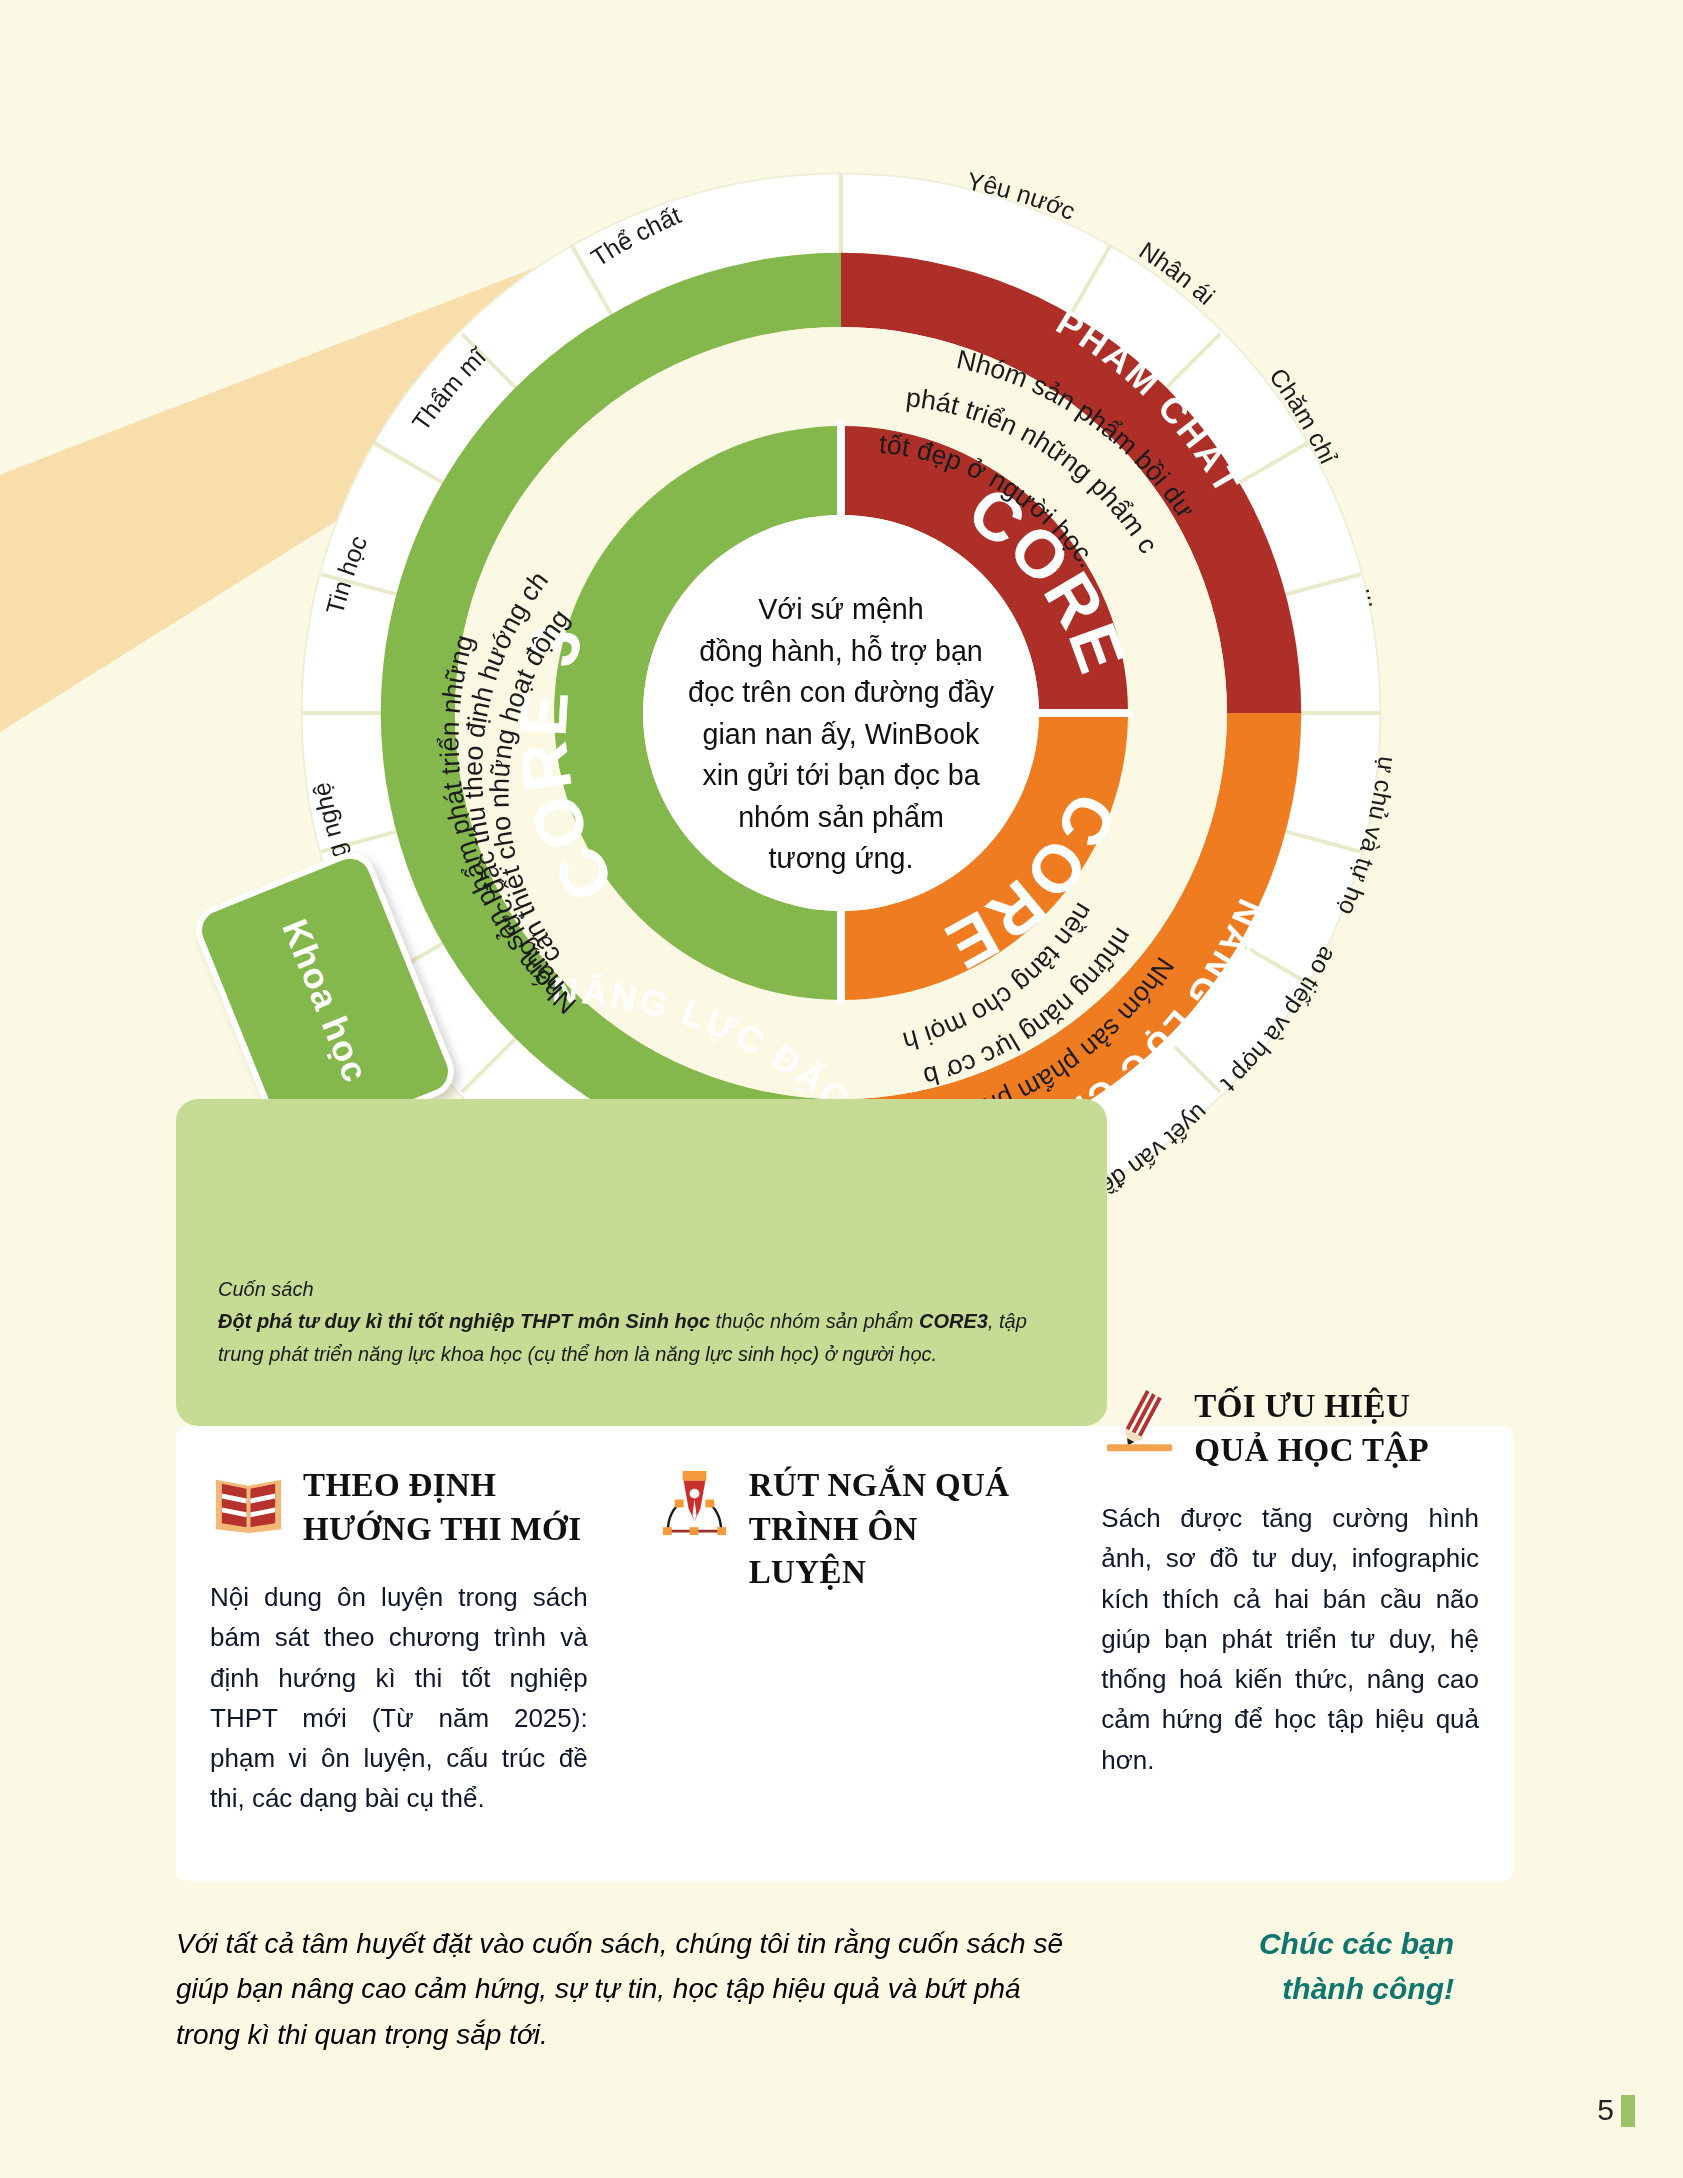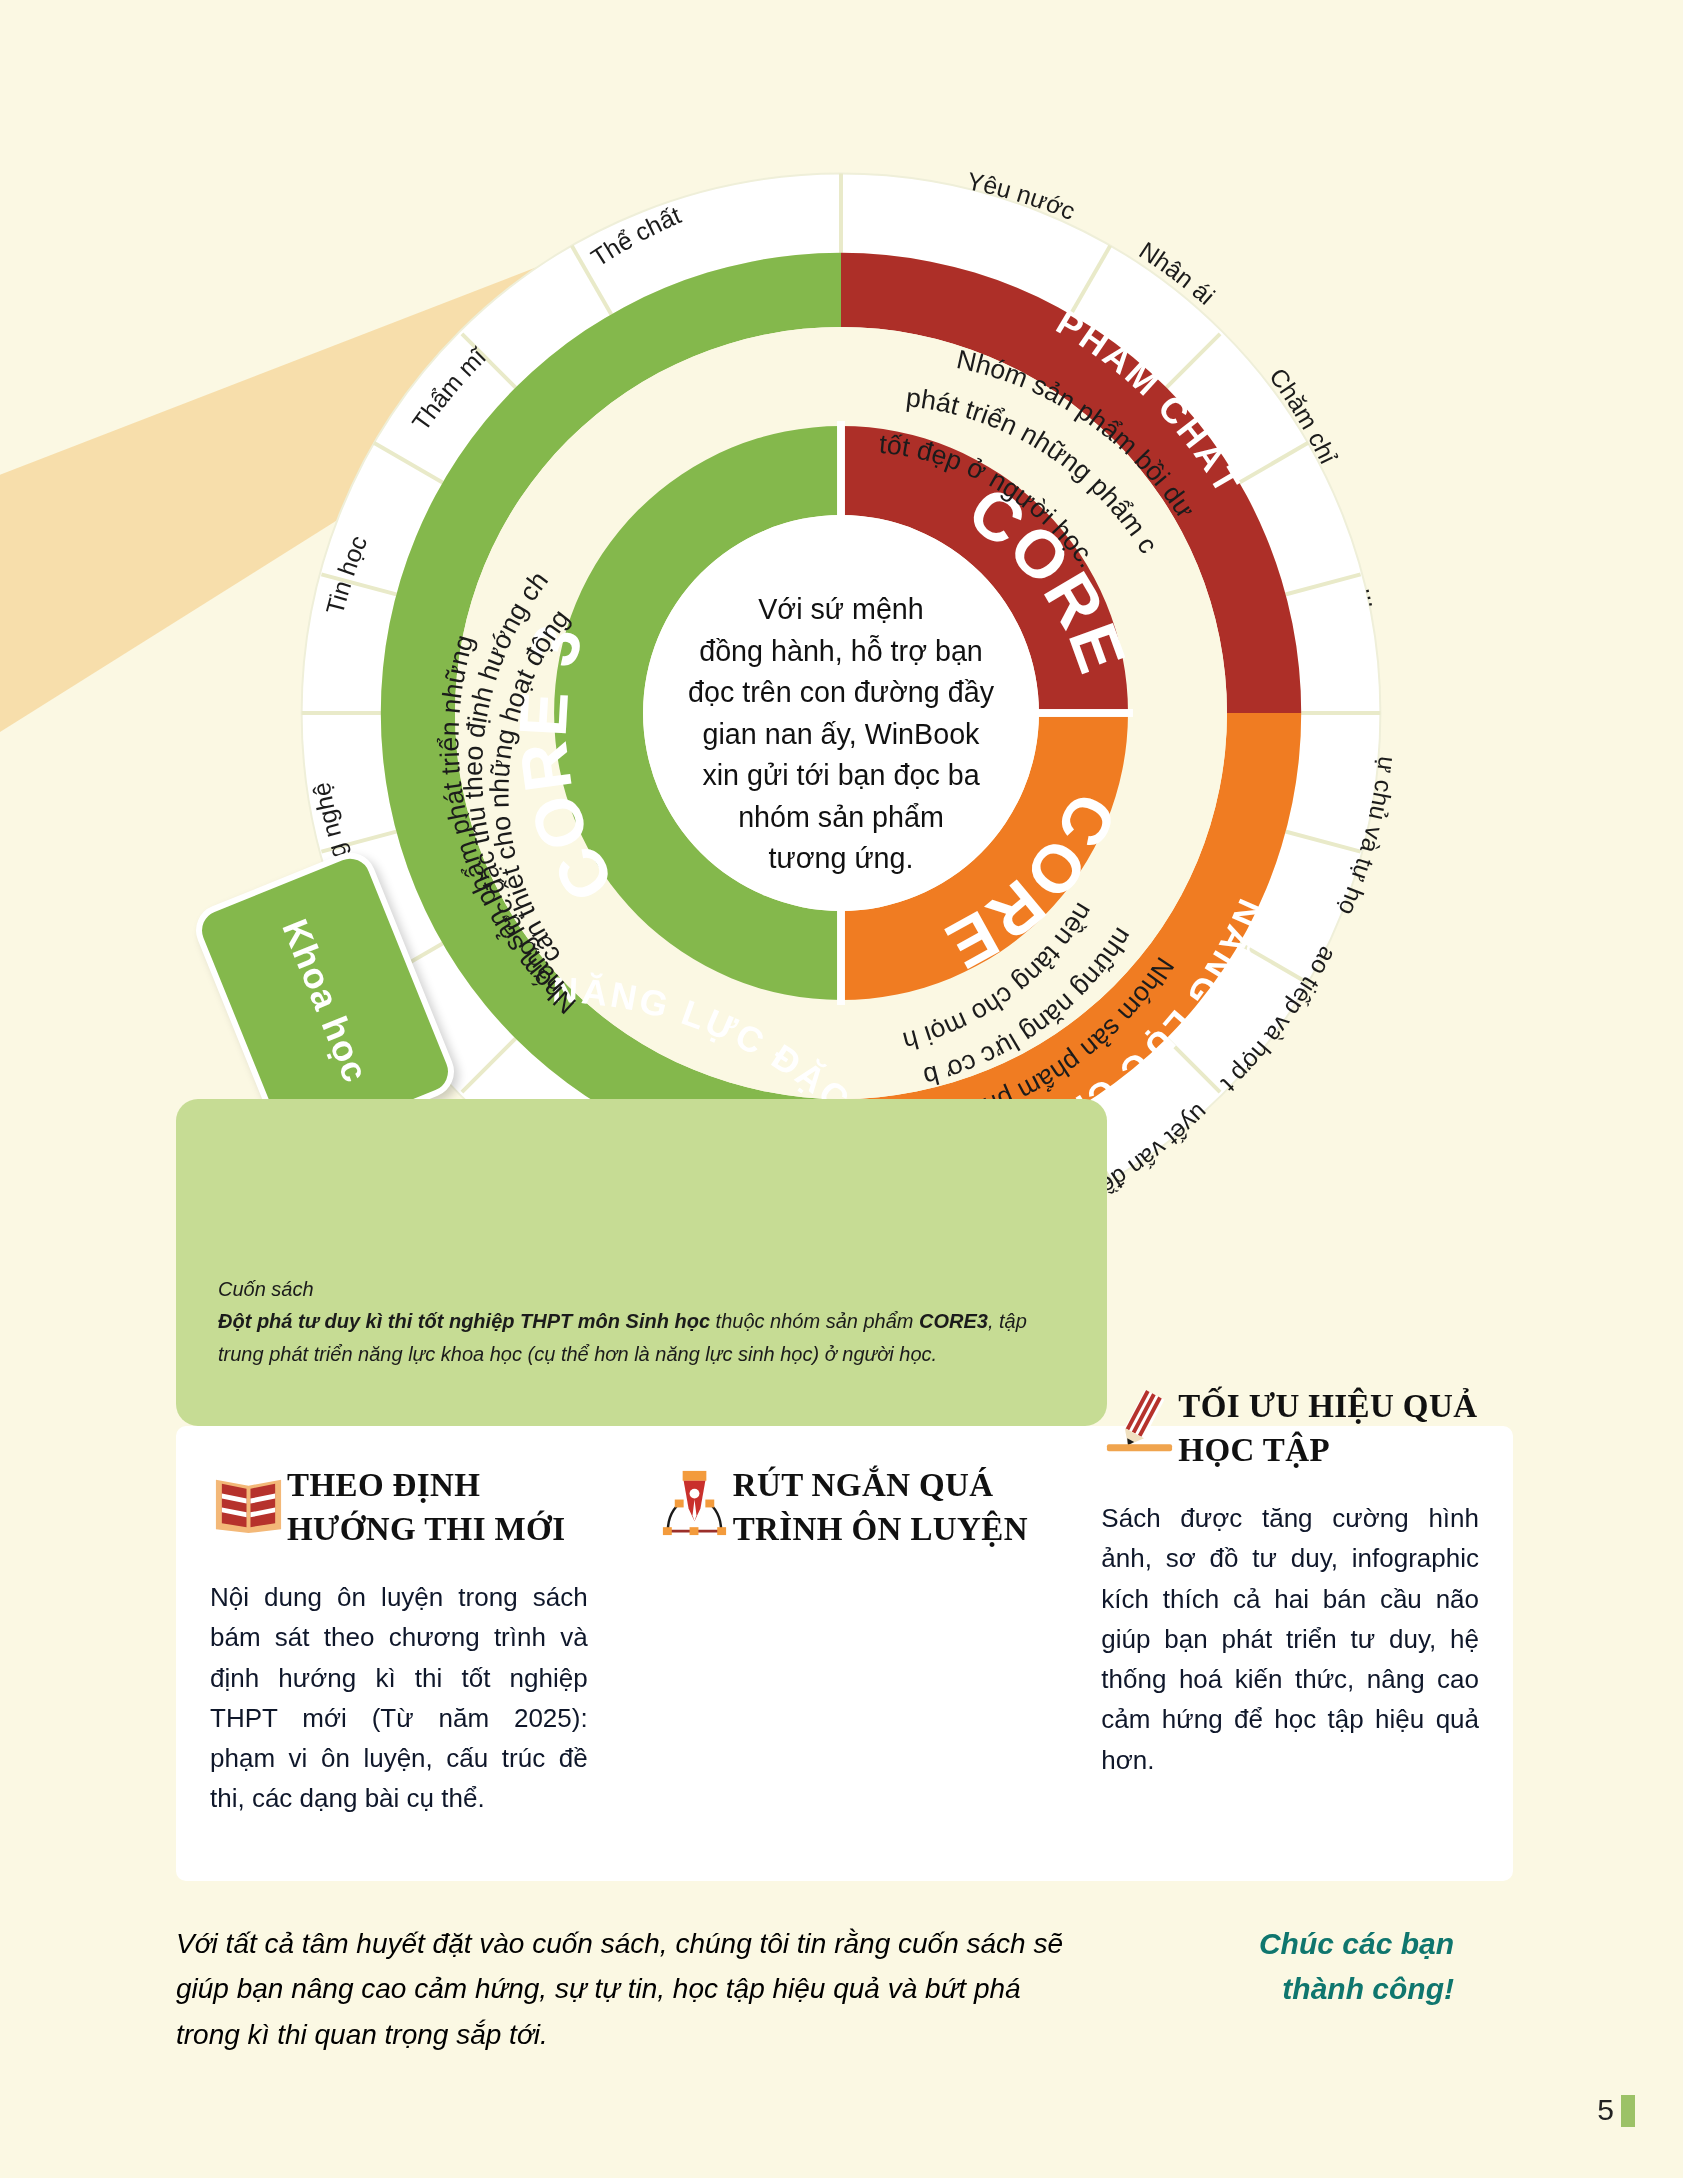--- a/index.html
+++ b/index.html
@@ -51,21 +51,21 @@
   .greenbox b{font-style:italic;font-weight:bold;}
 
   
   .panel{
     position:absolute;left:176px;top:1426px;width:1337px;height:455px;
     background:#FFFFFF;border-radius:10px;
   }
   .cols{position:absolute;inset:0;display:flex;}
   .col{flex:1;padding:38px 34px 0 34px;box-sizing:border-box;position:relative;}
   .col+.col{border-left:0;}
-  .col-head{display:flex;align-items:flex-start;gap:0;margin-bottom:18px;min-height:95px;}
+  .col-head{display:flex;align-items:flex-start;gap:16px;margin-bottom:18px;min-height:95px;}
   .col-head .ttl{
     font-family:"Liberation Serif",serif;font-weight:bold;font-size:33px;
     line-height:1.32;color:#111;letter-spacing:0.4px;
   }
   .col-body{font-size:26px;line-height:1.55;color:#0f172a;text-align:justify;}
   .icon-box{width:77px;height:77px;flex:0 0 77px;}
 
   
   .col3{margin-top:-79px;}
 

